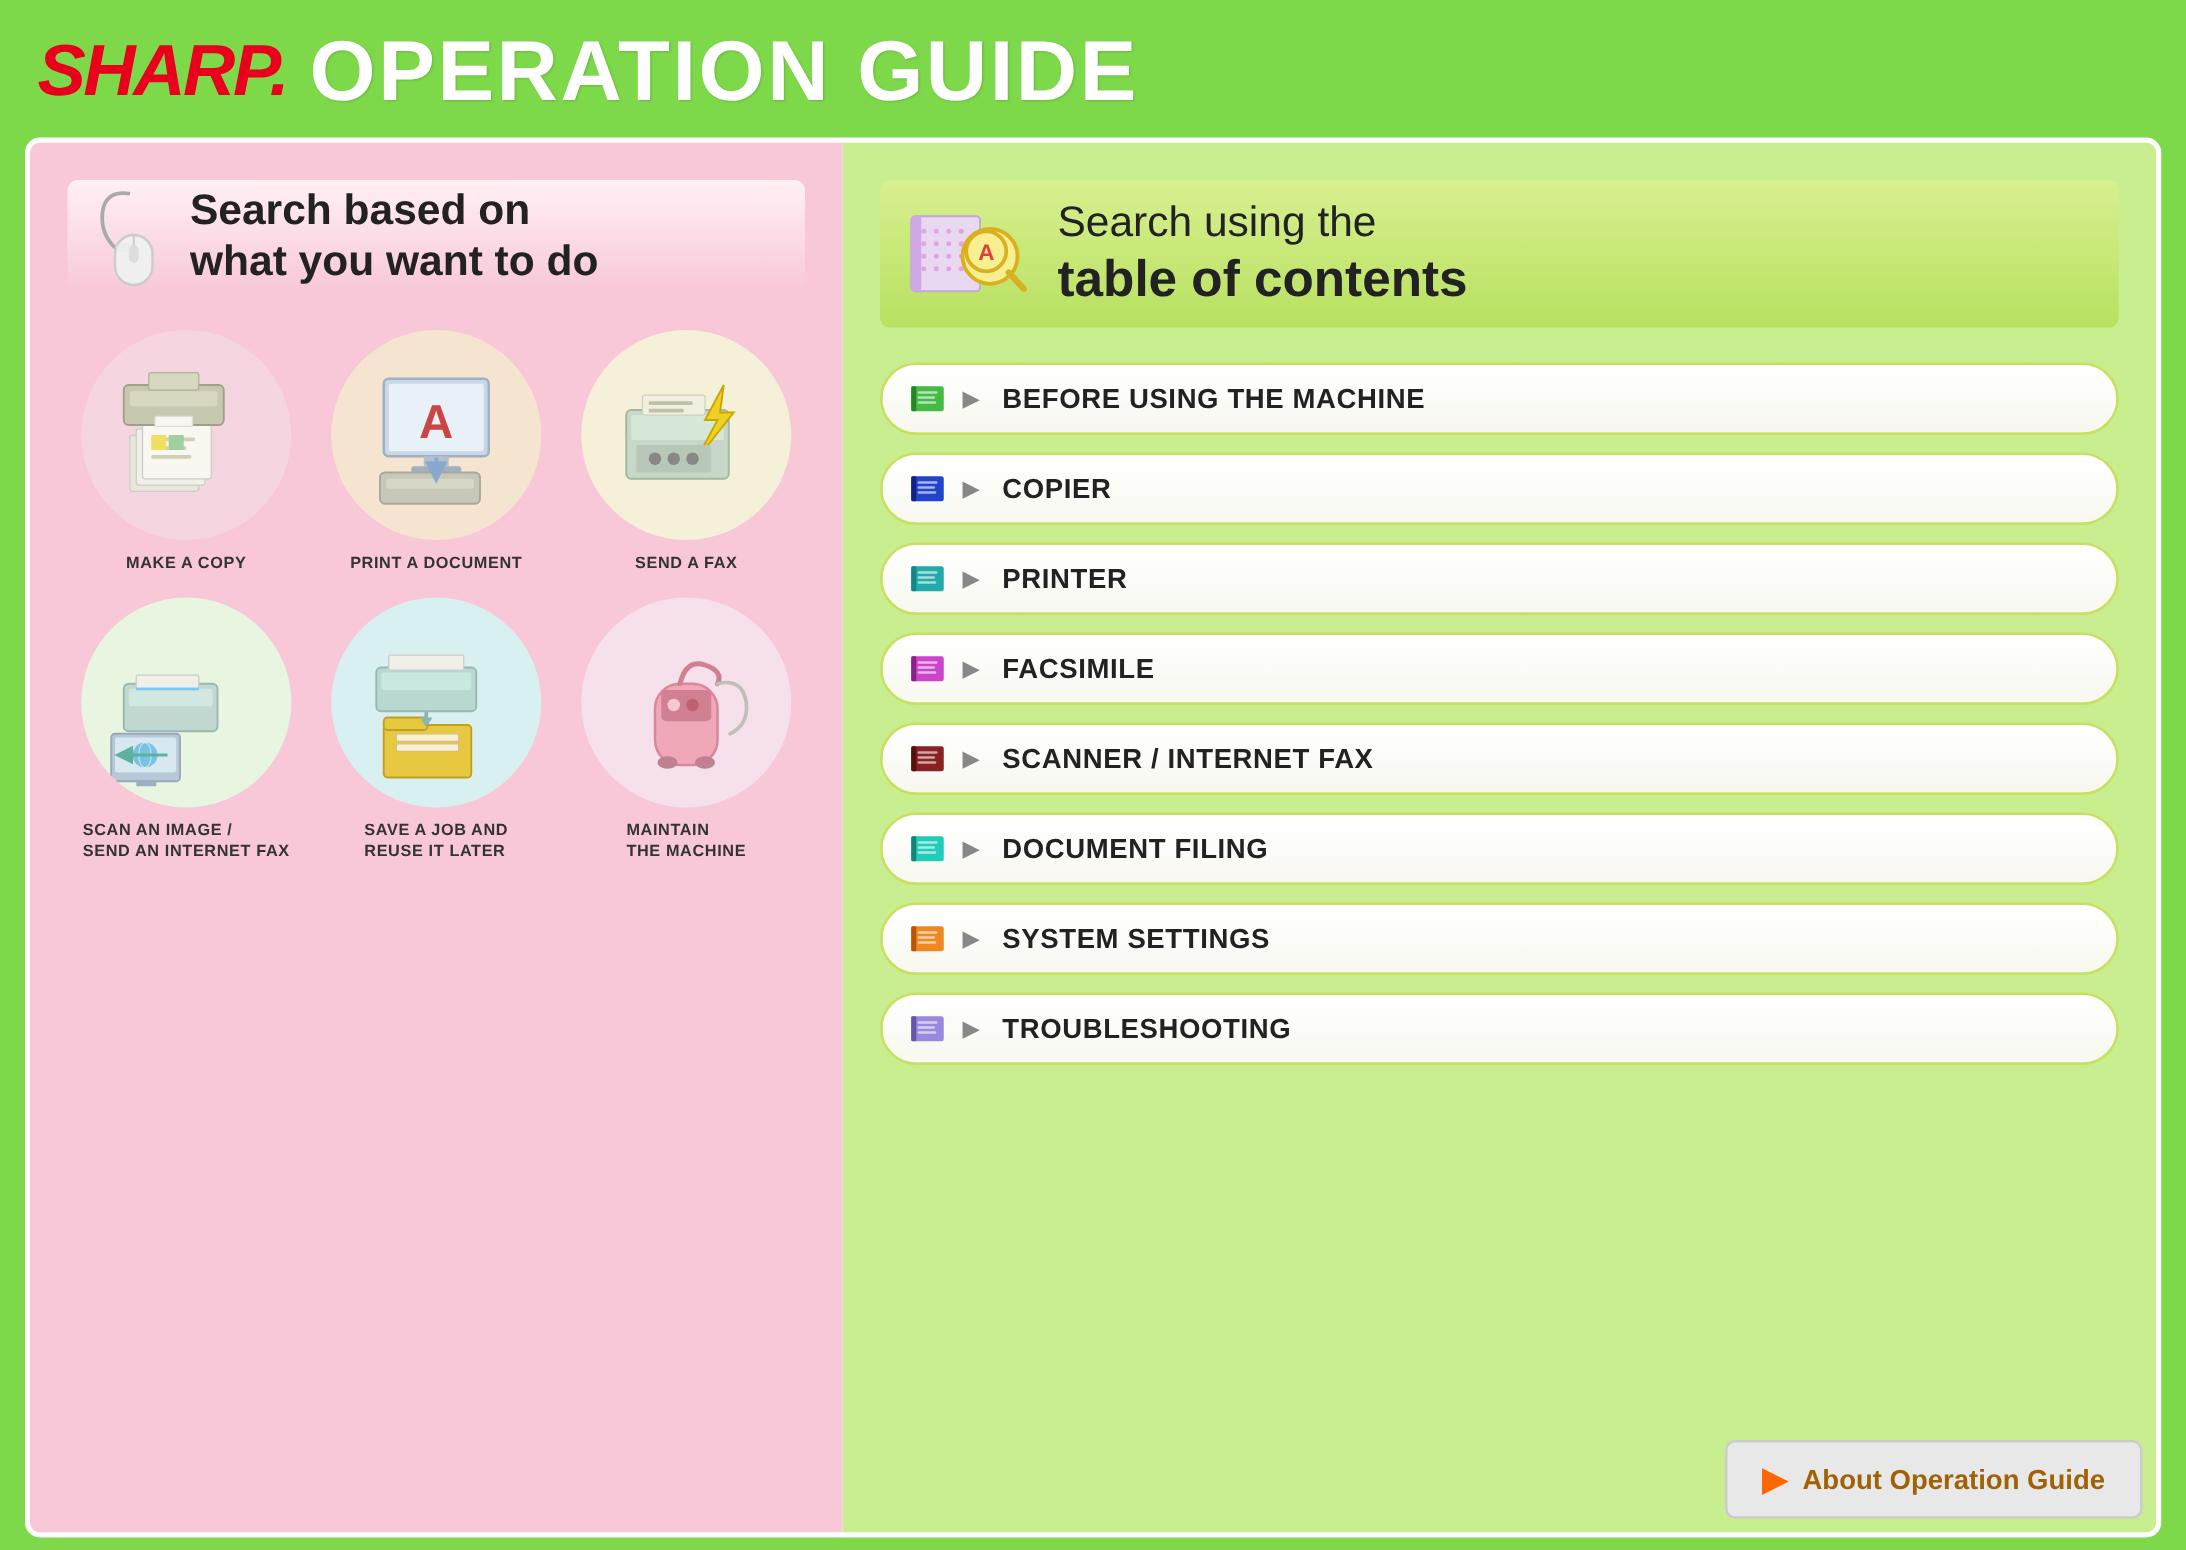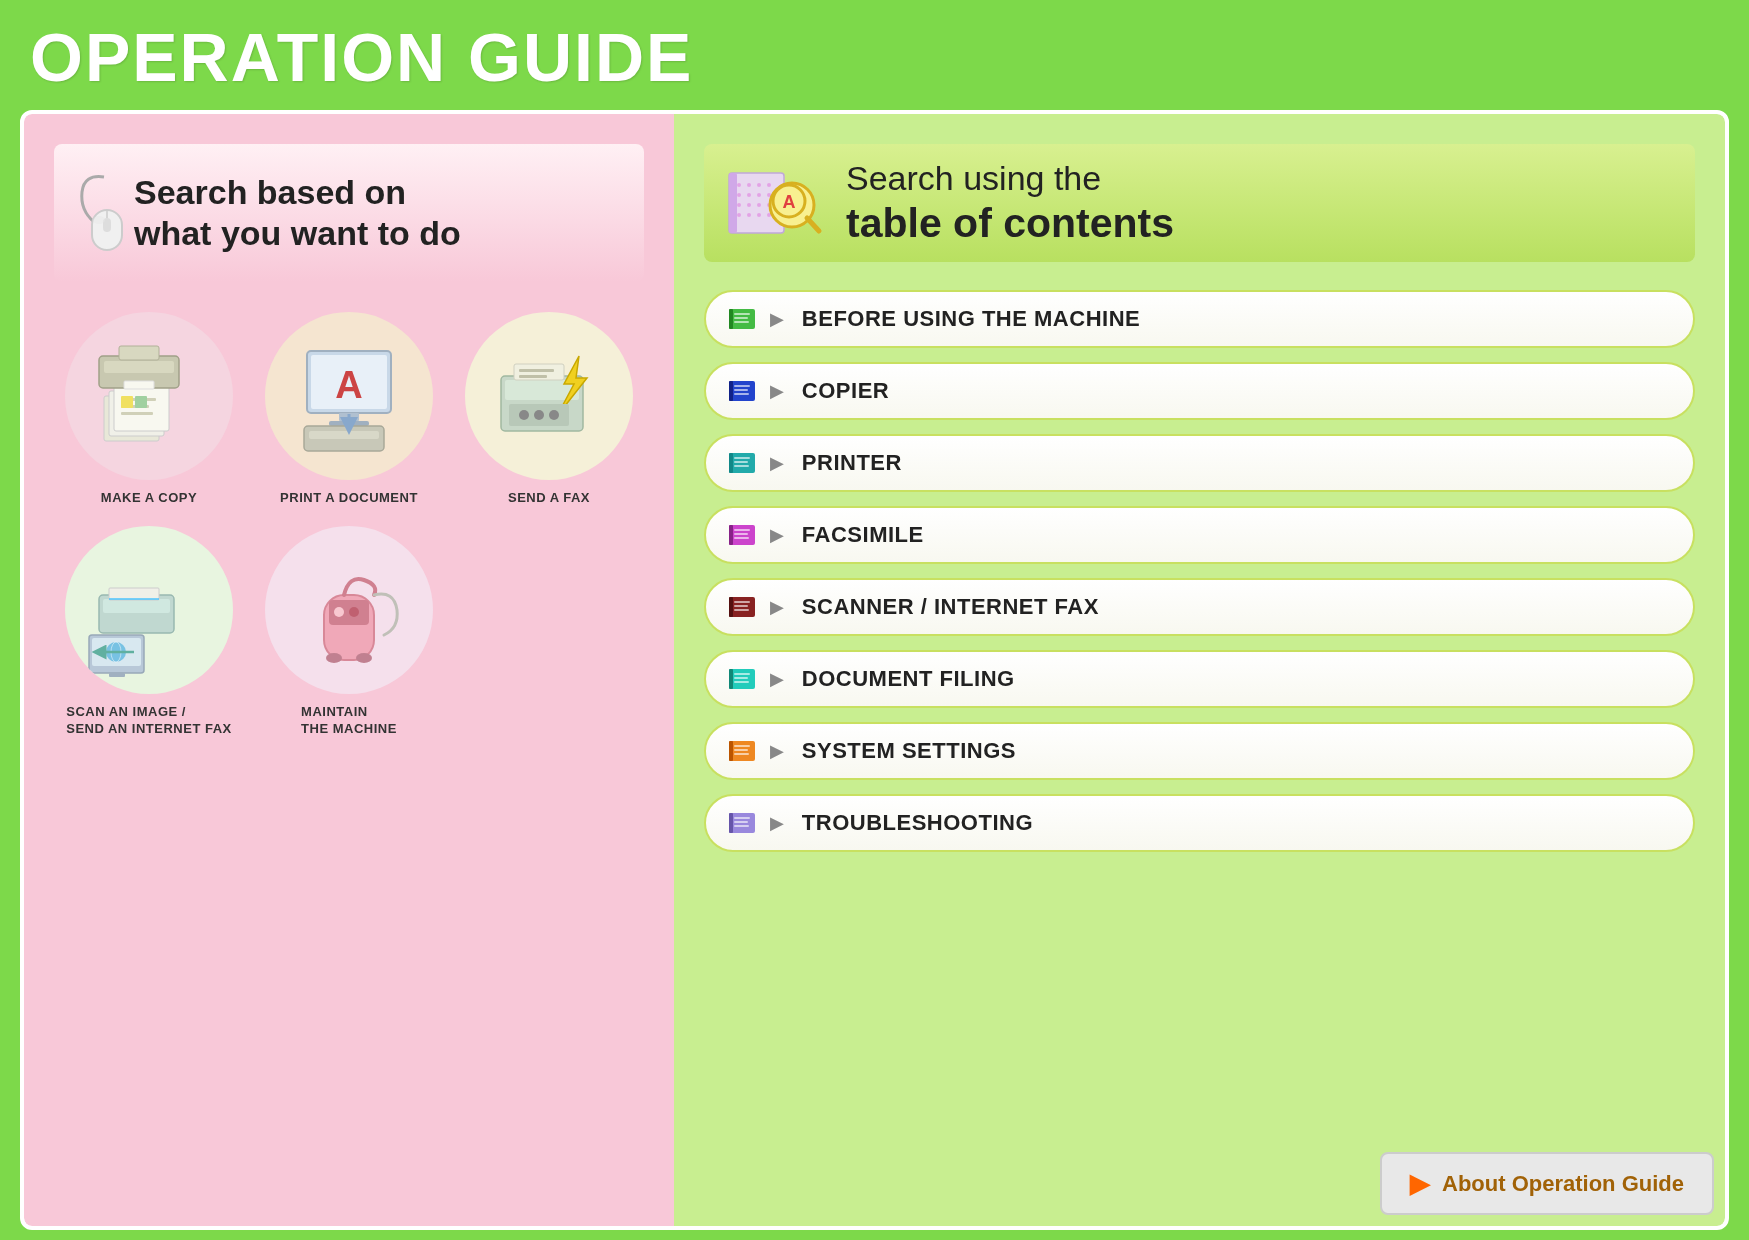--- a/index.html
+++ b/index.html
@@ -50,25 +50,26 @@
     .left-panel {
       background: #f8c8d8;
       flex: 0 0 650px;
       padding: 30px 30px 30px 30px;
       position: relative;
       border-radius: 8px 0 0 8px;
     }
 
     .search-header-left {
       display: flex;
-      align-items: flex-start;
+      align-items: flex-end;
+      gap: 18px;
       margin-bottom: 30px;
       background: linear-gradient(180deg, #fff0f4 0%, #f8c8d8 100%);
       border-radius: 8px;
-      padding: 28px 20px;
+      padding: 4px 20px;
     }
 
     .mouse-icon {
       width: 60px;
       height: 80px;
       flex-shrink: 0;
     }
 
     
     .actions-grid {
@@ -182,20 +183,21 @@
     .about-label {
       font-size: 22px;
       font-weight: 700;
       color: #a16207;
     }
   </style>
 </head>
 <body>
 
 <div class="header">
+  <span class="sharp-logo">SHARP.</span>
   <span class="op-guide-title">OPERATION GUIDE</span>
 </div>
 
 <div class="main-container">
 
   <div class="left-panel">
     <div class="search-header-left">
 
       <svg class="mouse-icon" viewBox="0 0 60 80" fill="none" xmlns="http://www.w3.org/2000/svg">
 
@@ -315,20 +317,42 @@
               <marker id="arrowGreen" markerWidth="6" markerHeight="6" refX="3" refY="3" orient="auto">
                 <path d="M0,0 L6,3 L0,6 Z" fill="#60b0a0"></path>
               </marker>
             </defs>
           </svg>
         </div>
         <span class="action-label" style="white-space:pre-line">SCAN AN IMAGE /
 SEND AN INTERNET FAX</span>
       </div>
 
+      <div class="action-item">
+        <div class="action-circle light-blue">
+          <svg width="140" height="140" viewBox="0 0 140 140">
+
+            <rect x="22" y="42" width="80" height="35" rx="4" fill="#b8d8d0" stroke="#98b8b0" stroke-width="1.5"></rect>
+            <rect x="26" y="46" width="72" height="14" rx="2" fill="#c8e8e0"></rect>
+
+            <rect x="32" y="32" width="60" height="12" rx="1" fill="#f0f0e8" stroke="#ccc" stroke-width="1"></rect>
+
+            <rect x="28" y="88" width="70" height="42" rx="3" fill="#e8c840" stroke="#c0a020" stroke-width="1.5"></rect>
+            <rect x="28" y="82" width="35" height="10" rx="3" fill="#e8c840" stroke="#c0a020" stroke-width="1.5"></rect>
+
+            <rect x="38" y="95" width="50" height="6" rx="1" fill="#f8f0d0" stroke="#d0c080" stroke-width="1"></rect>
+            <rect x="38" y="103" width="50" height="6" rx="1" fill="#f8f0d0" stroke="#d0c080" stroke-width="1"></rect>
+
+            <path d="M62 77 L62 88" stroke="#88b8b0" stroke-width="3"></path>
+            <polygon points="62,90 57,82 67,82" fill="#88b8b0"></polygon>
+          </svg>
+        </div>
+        <span class="action-label" style="white-space:pre-line">SAVE A JOB AND
+REUSE IT LATER</span>
+      </div>
 
       <div class="action-item">
         <div class="action-circle light-pink2">
           <svg width="140" height="140" viewBox="0 0 140 140">
 
             <rect x="45" y="55" width="50" height="65" rx="20" fill="#f0a8b8" stroke="#d88898" stroke-width="2"></rect>
 
             <rect x="50" y="60" width="40" height="25" rx="4" fill="#d08090"></rect>
 
             <circle cx="60" cy="72" r="5" fill="#f8c8d0"></circle>

